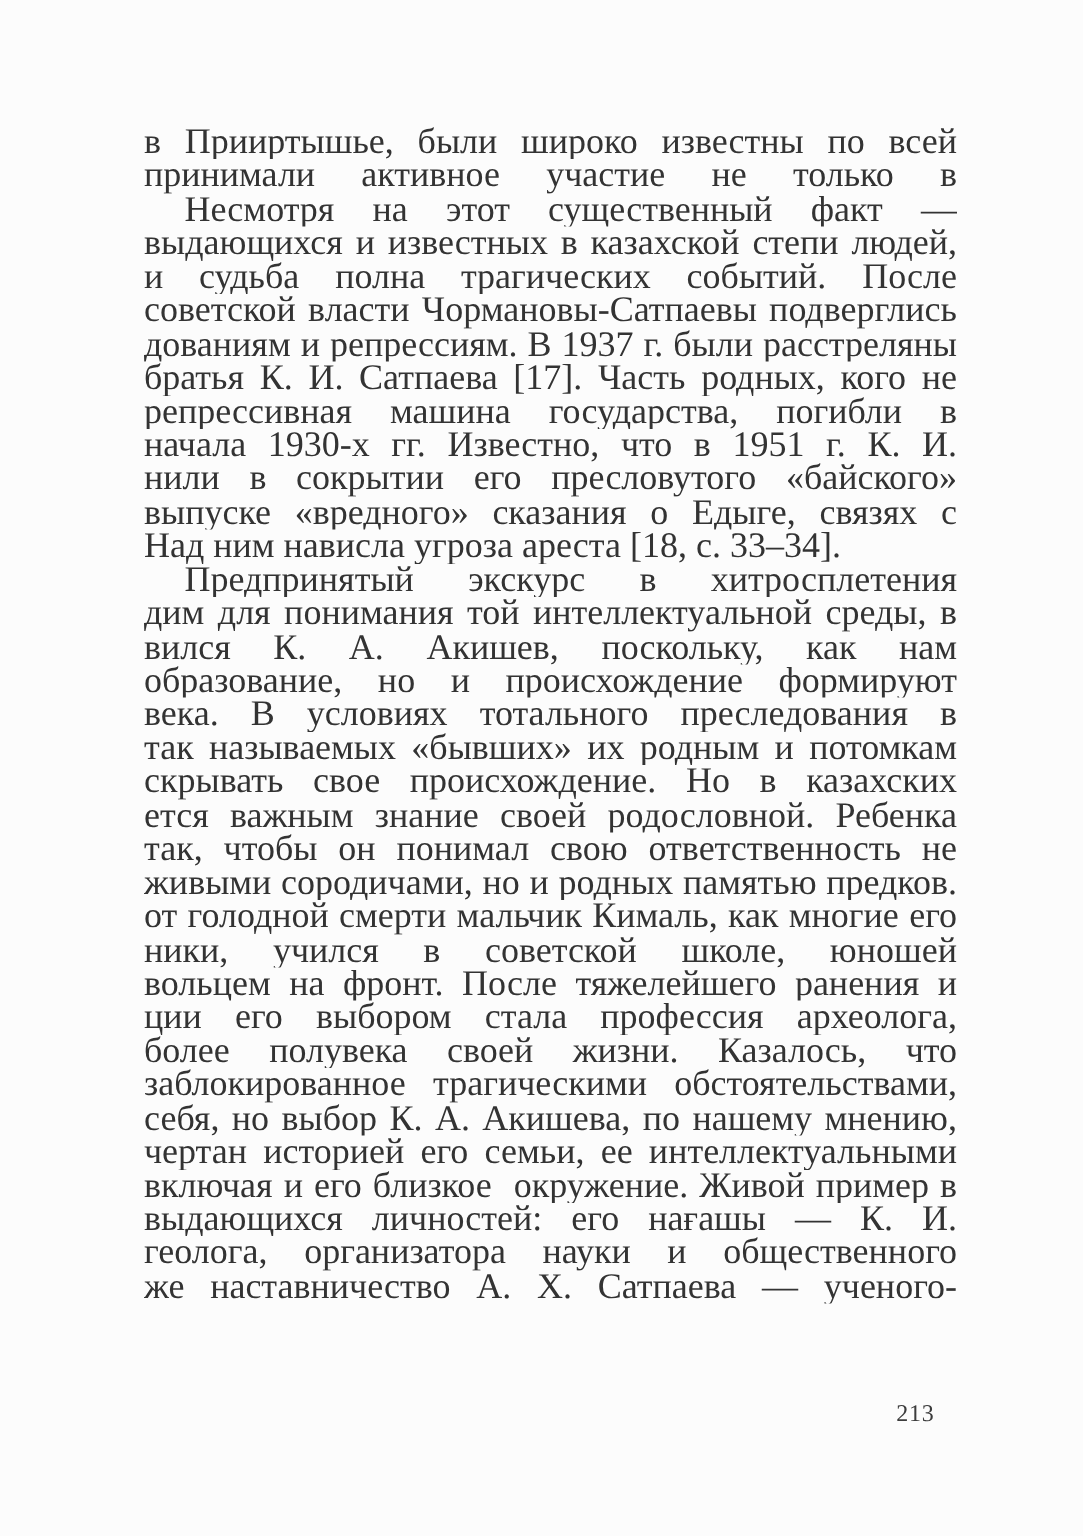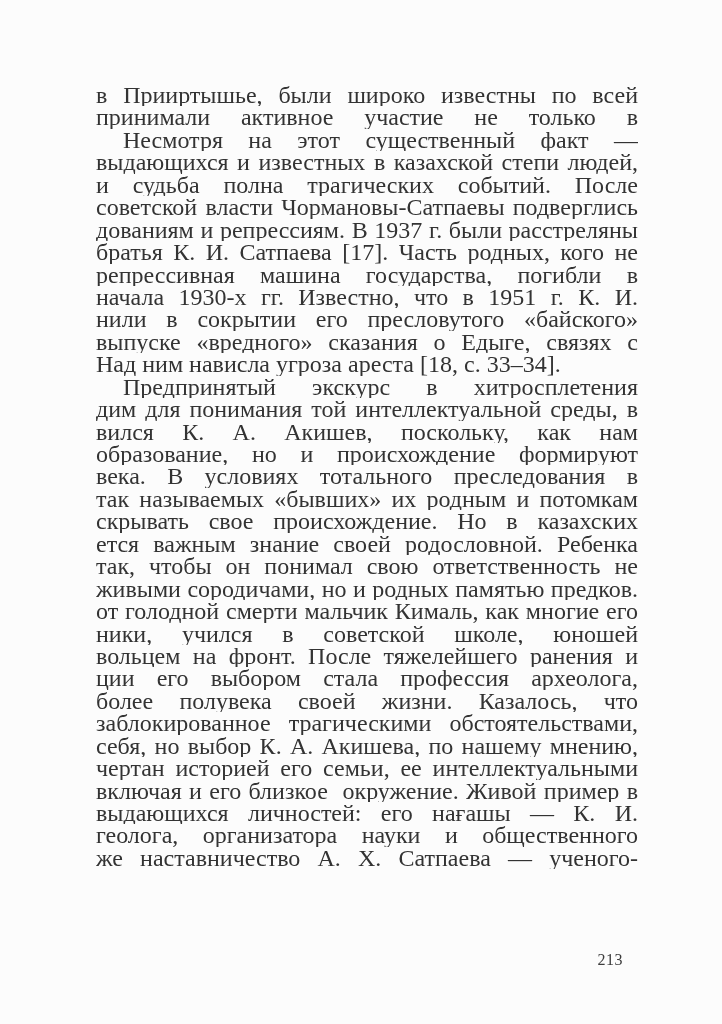--- a/index.html
+++ b/index.html
@@ -47,21 +47,20 @@
     text-align-last: left;
   }
   .page-number {
     position: absolute;
     top: 933px;
     right: 99px;
     font-size: 16px;
     line-height: 20px;
     color: #3c3c3c;
     letter-spacing: 0.5px;
-    margin-top: 17px;
   }
 </style>
 </head>
 <body>
 
 <div class="page">
   <div class="text-block">
 
     <div class="paragraph">
       <div class="line">в Прииртышье, были широко известны по всей степи. Они</div>

